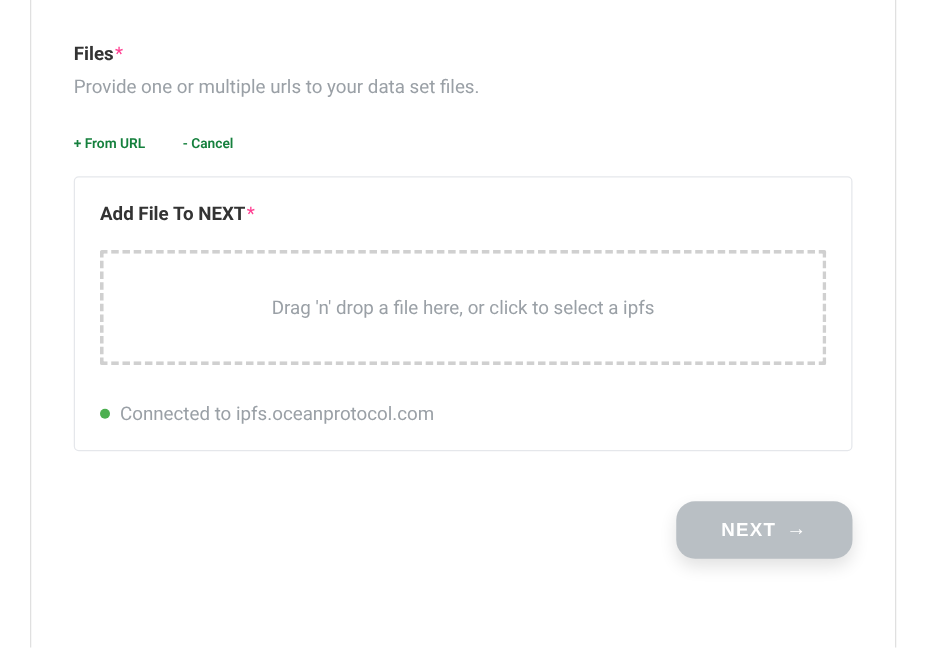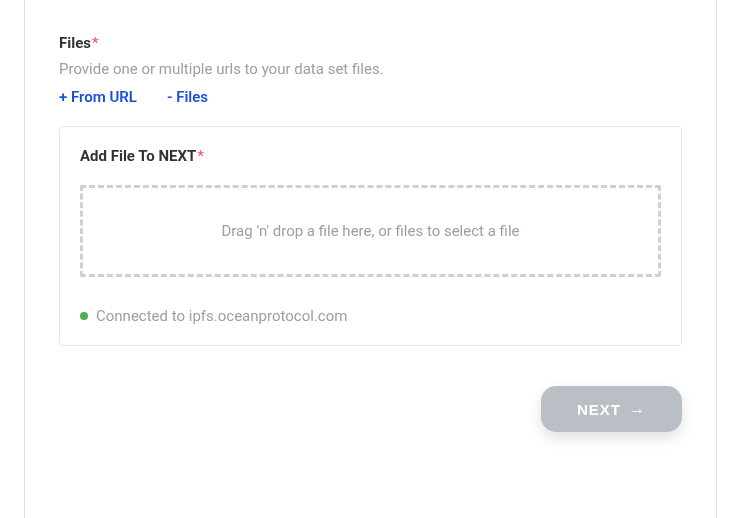--- a/index.html
+++ b/index.html
@@ -27,30 +27,30 @@
     }
     .required {
       color: #ff4092;
       font-weight: 400;
       margin-left: 1px;
     }
     .field-help {
       font-size: 15px;
       color: #9aa0a6;
       margin-top: 8px;
-      margin-bottom: 10px;
+      margin-bottom: 30px;
     }
     .actions {
       display: flex;
       gap: 30px;
       margin-bottom: 20px;
     }
     .action-link {
-      color: #1d4ed8;
-      font-size: 15px;
+      color: #15803d;
+      font-size: 11px;
       font-weight: 600;
       cursor: pointer;
     }
     .ipfs-panel {
       border: 1px solid #e5e7eb;
       border-radius: 4px;
       padding: 20px;
     }
     .ipfs-title {
       font-size: 15px;
@@ -122,30 +122,30 @@
 <div class="outer-panel">
 
   <div>
     <div class="field-label">
       <span>Files</span><span class="required">*</span>
     </div>
     <div class="field-help">Provide one or multiple urls to your data set files.</div>
 
     <div class="actions">
       <span class="action-link">+ From URL</span>
-      <span class="action-link">- Files</span>
+      <span class="action-link">- Cancel</span>
     </div>
 
     <div class="ipfs-panel">
       <div class="ipfs-title">
         <span>Add File To NEXT</span><span class="required">*</span>
       </div>
 
       <div class="dropzone-custom">
-        <span>Drag 'n' drop a file here, or files to select a file</span>
+        <span>Drag 'n' drop a file here, or click to select a ipfs</span>
       </div>
 
       <div class="status-row">
         <span class="status-dot"></span>
         <span>Connected to ipfs.oceanprotocol.com</span>
       </div>
     </div>
   </div>
 
   <div class="footer">

